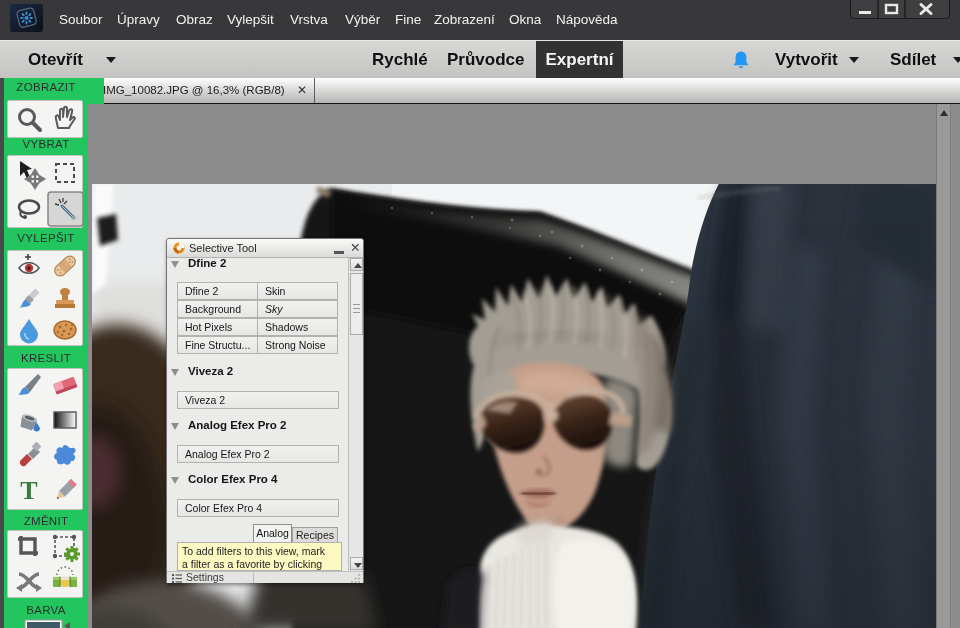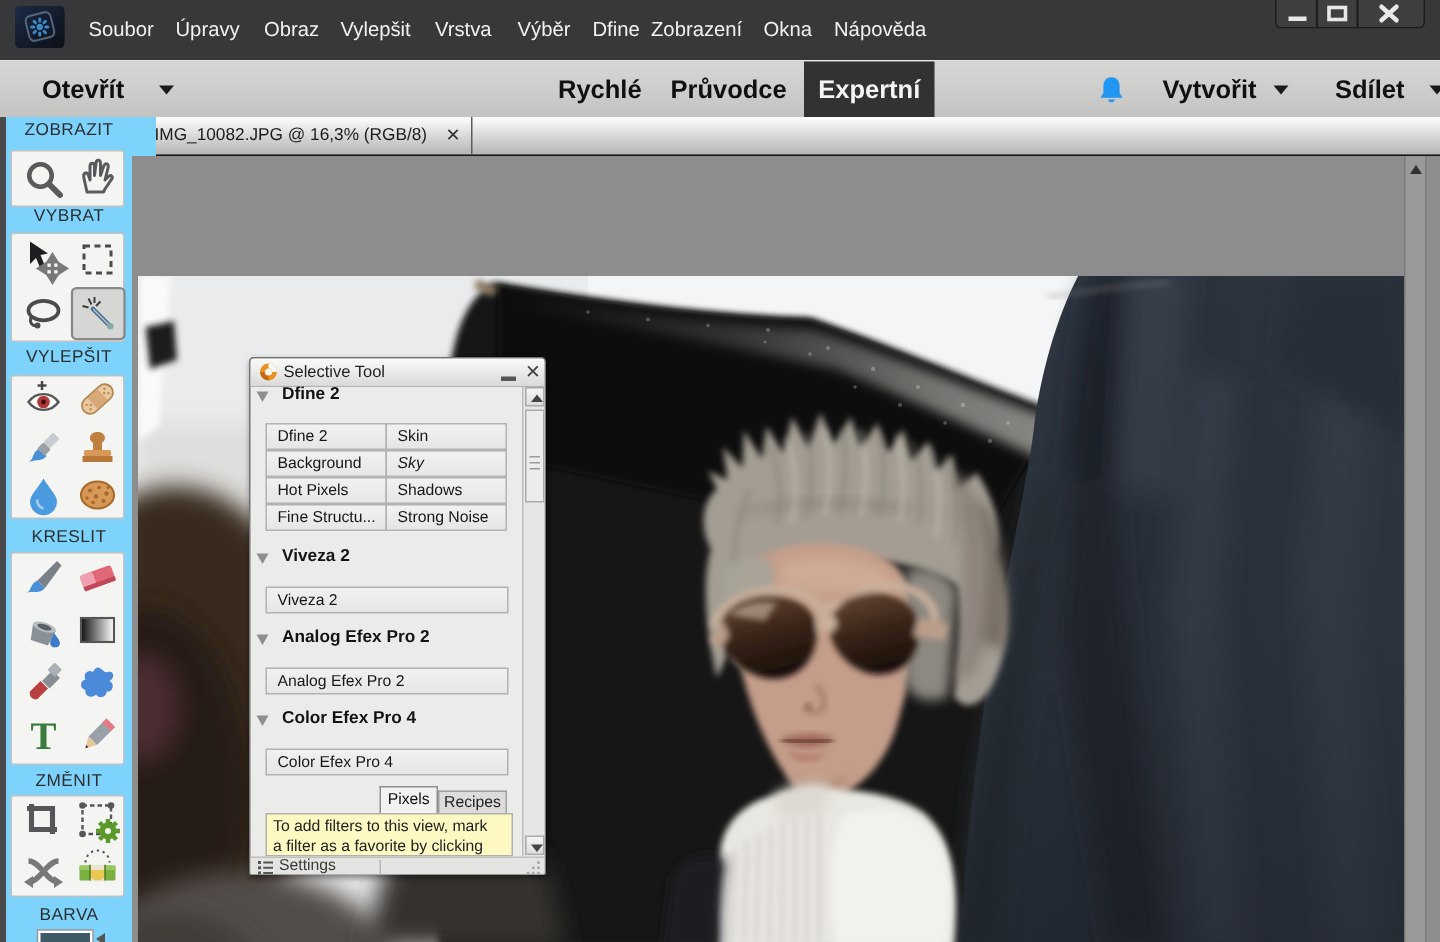--- a/index.html
+++ b/index.html
@@ -19,21 +19,21 @@
   #actionbar { left:0; top:40px; width:960px; height:38px; background:linear-gradient(#d7d7d5,#c3c3c1); border-top:1px solid #e8e8e6; }
   .ab-txt { position:absolute; font-weight:bold; font-size:17px; color:#101010; white-space:nowrap; }
   #tab-expert { left:536px; top:0px; width:87px; height:38px; background:#323232; color:#f4f4f4; text-align:center; line-height:38px; }
   .ab-arr { position:absolute; width:0; height:0; border-left:5px solid transparent; border-right:5px solid transparent; border-top:6px solid #1a1a1a; }
 
   
   #tabbar { left:88px; top:78px; width:872px; height:26px; background:linear-gradient(#fefefe,#b4b4b2); border-bottom:1px solid #161616; }
   #doctab { position:absolute; left:5px; top:0; width:222px; height:25px; border-left:1px solid #5c5c5c; border-right:1px solid #5c5c5c; font-size:11.5px; color:#1c1c1c; line-height:25px; padding-left:9px; white-space:nowrap; }
 
   
-  #leftpanel { left:0; top:78px; width:104px; height:550px; background:#7dd3fc; border-left:4px solid #4a4a4c; }
+  #leftpanel { left:0; top:78px; width:104px; height:550px; background:#22c55e; border-left:4px solid #4a4a4c; }
   .sect-label { position:absolute; width:84px; text-align:center; font-size:11.5px; color:#2e2e30; letter-spacing:0.3px; }
   .sect-box { position:absolute; left:3px; width:76px; background:#f4f4f2; border:1px solid #c2c2c0; border-radius:2px; }
 
   
   #canvas { left:88px; top:104px; width:872px; height:524px; background:#8d8d8d; }
 
   
   #vscroll { left:936px; top:104px; width:14px; height:524px; background:#999997; border-left:1px solid #7a7a78; }
   #vgutter { left:950px; top:104px; width:10px; height:524px; background:#8d8d8d; border-left:1px solid #7e7e7c; }
 
@@ -74,21 +74,21 @@
         </g>
       </g>
     </svg>
   </div>
   <span class="menuitem" style="left:59px;">Soubor</span>
   <span class="menuitem" style="left:117px;">Úpravy</span>
   <span class="menuitem" style="left:176px;">Obraz</span>
   <span class="menuitem" style="left:227px;">Vylepšit</span>
   <span class="menuitem" style="left:290px;">Vrstva</span>
   <span class="menuitem" style="left:345px;">Výběr</span>
-  <span class="menuitem" style="left:395px;">Dfine</span>
+  <span class="menuitem" style="left:395px;">Fine</span>
   <span class="menuitem" style="left:434px;">Zobrazení</span>
   <span class="menuitem" style="left:509px;">Okna</span>
   <span class="menuitem" style="left:556px;">Nápověda</span>
   <div id="winbtns" class="abs">
     <svg width="98" height="18" viewBox="0 0 98 18">
       <line x1="27" y1="0" x2="27" y2="18" stroke="#1e1e20" stroke-width="1.5"></line>
       <line x1="54" y1="0" x2="54" y2="18" stroke="#1e1e20" stroke-width="1.5"></line>
       <rect x="8" y="11" width="12" height="3" fill="#e8e8e8"></rect>
       <rect x="35" y="5" width="11" height="8" fill="none" stroke="#e8e8e8" stroke-width="2.4"></rect>
       <g stroke="#e8e8e8" stroke-width="3" stroke-linecap="round">
@@ -544,21 +544,21 @@
   <div class="dlg-btn" style="left:10px; top:152px; width:162px; height:18px;">Viveza 2</div>
 
   <span class="dlg-tri" style="left:4px; top:184px;"></span>
   <span class="dlg-hdr" style="left:21px; top:180px;">Analog Efex Pro 2</span>
   <div class="dlg-btn" style="left:10px; top:206px; width:162px; height:18px;">Analog Efex Pro 2</div>
 
   <span class="dlg-tri" style="left:4px; top:238px;"></span>
   <span class="dlg-hdr" style="left:21px; top:234px;">Color Efex Pro 4</span>
   <div class="dlg-btn" style="left:10px; top:260px; width:162px; height:18px;">Color Efex Pro 4</div>
 
-  <div class="abs" style="left:86px; top:285px; width:39px; height:18px; background:#f2f2f0; border:1px solid #8e8e8c; border-bottom:none; font-size:10.5px; color:#111; text-align:center; line-height:17px; z-index:2;">Pixels</div>
+  <div class="abs" style="left:86px; top:285px; width:39px; height:18px; background:#f2f2f0; border:1px solid #8e8e8c; border-bottom:none; font-size:10.5px; color:#111; text-align:center; line-height:17px; z-index:2;">Analog</div>
   <div class="abs" style="left:125px; top:288px; width:46px; height:15px; background:#dedcda; border:1px solid #a0a09e; border-bottom:none; font-size:10.5px; color:#222; text-align:center; line-height:14px;">Recipes</div>
 
   <div class="abs" style="left:10px; top:303px; width:165px; height:29px; background:#fef9c3; border:1px solid #b0b0ae; font-size:10.5px; color:#222; padding:2px 0 0 4px; line-height:12.5px; overflow:hidden;">To add filters to this view, mark<br>a filter as a favorite by clicking</div>
 
   <div id="dlg-scroll">
     <div class="abs" style="left:1px; top:0; width:13px; height:13px; background:linear-gradient(#f4f4f2,#dcdcda); border:1px solid #aaaaa8;">
       <span class="abs" style="left:2.5px; top:4px; width:0; height:0; border-left:4px solid transparent; border-right:4px solid transparent; border-bottom:5px solid #444;"></span>
     </div>
     <div class="abs" style="left:1px; top:15px; width:13px; height:62px; background:#ececea; border:1px solid #aaaaa8;">
       <span class="abs" style="left:2px; top:30px; width:7px; border-top:1px solid #999; height:3px;"></span>

